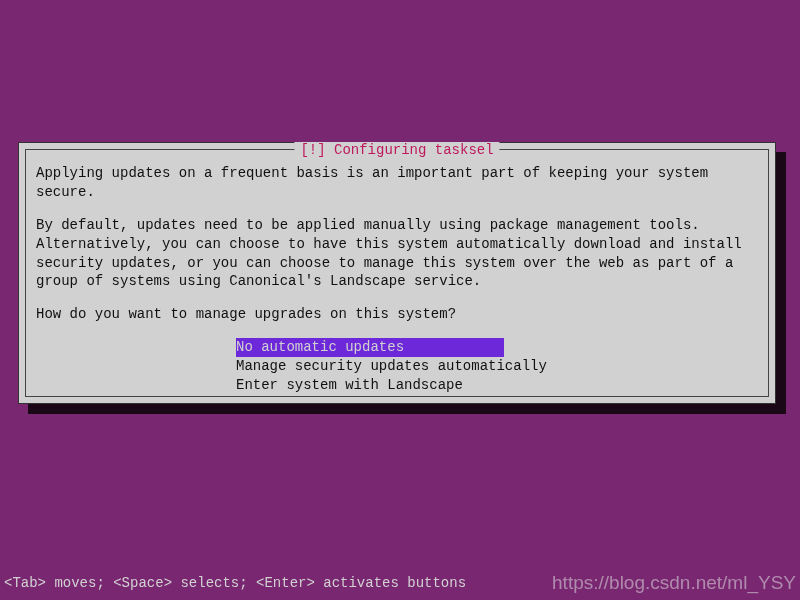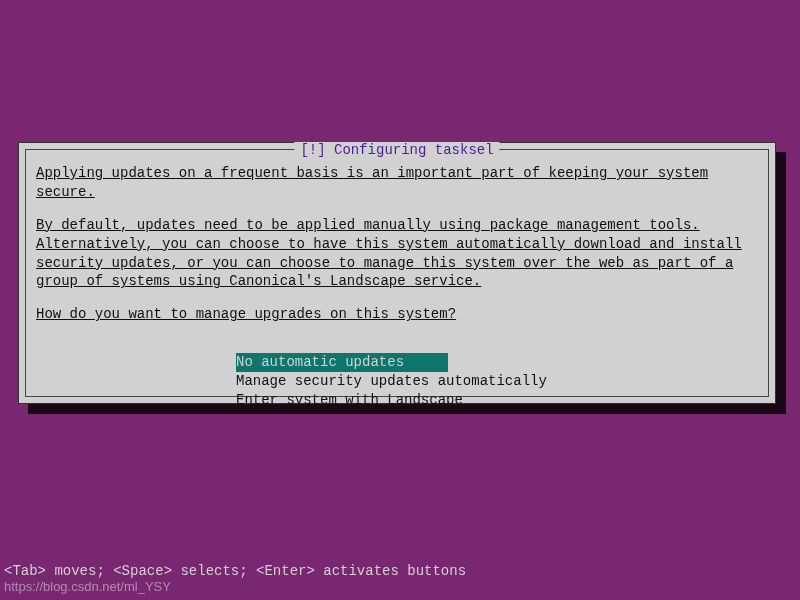--- a/index.html
+++ b/index.html
@@ -41,63 +41,61 @@
       bottom: 6px;
       border: 1px solid #444;
     }
     .dialog-title {
       position: absolute;
       top: -8px;
       left: 50%;
       transform: translateX(-50%);
       background-color: #d1d1d1;
       padding: 0 6px;
-      color: #4c1d95;
+      color: #be185d;
       white-space: nowrap;
     }
     .dialog-content {
       padding: 14px 10px 10px 10px;
       color: #111;
       line-height: 1.35;
-      text-decoration: underline;
     }
     .paragraph {
       margin-bottom: 14px;
     }
     .question {
-      margin-bottom: 29px;
+      margin-bottom: 14px;
     }
     .options {
       margin-left: 200px;
     }
     .option {
       white-space: pre;
       display: inline-block;
     }
     .option-selected {
-      background-color: #0f766e;
+      background-color: #6d28d9;
       color: #d1d1d1;
-      padding-right: 44px;
+      padding-right: 100px;
     }
     .footer {
       position: absolute;
       bottom: 6px;
       left: 4px;
-      right: 20px;
+      right: 4px;
       color: #d1d1d1;
       font-size: 14px;
       display: flex;
       justify-content: space-between;
-      align-items: flex-start;
-      flex-direction: column;
+      align-items: center;
     }
     .footer-right {
       color: rgba(220,220,220,0.55);
       font-family: Arial, sans-serif;
-      font-size: 13px;
+      font-size: 19px;
     }
   </style>
 </head>
 <body>
 
 <div class="dialog-shadow"></div>
 
 <div class="dialog">
   <div class="dialog-inner">
     <div class="dialog-title">[!] Configuring tasksel</div>

